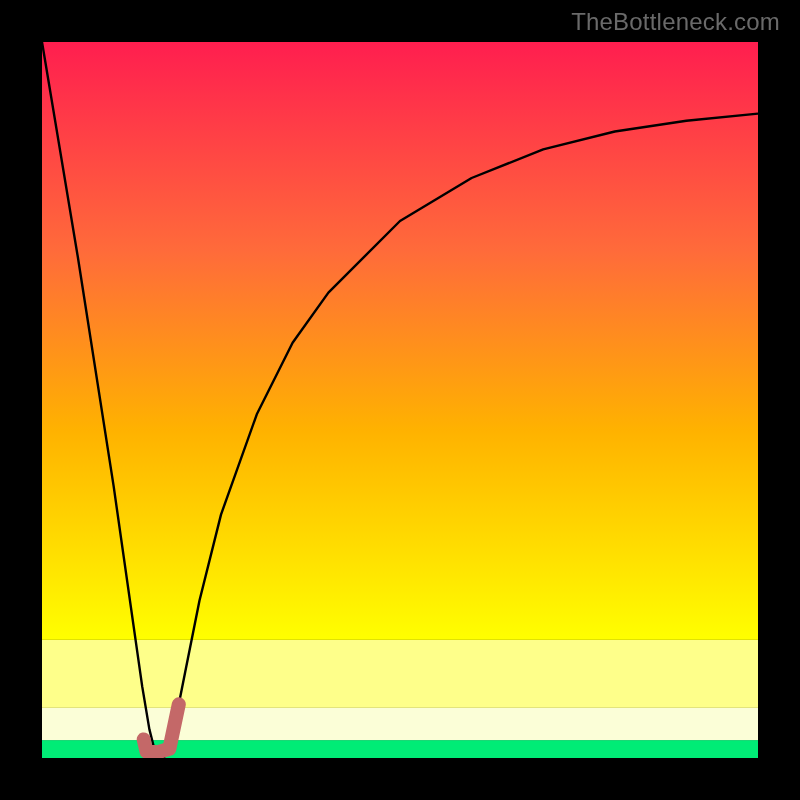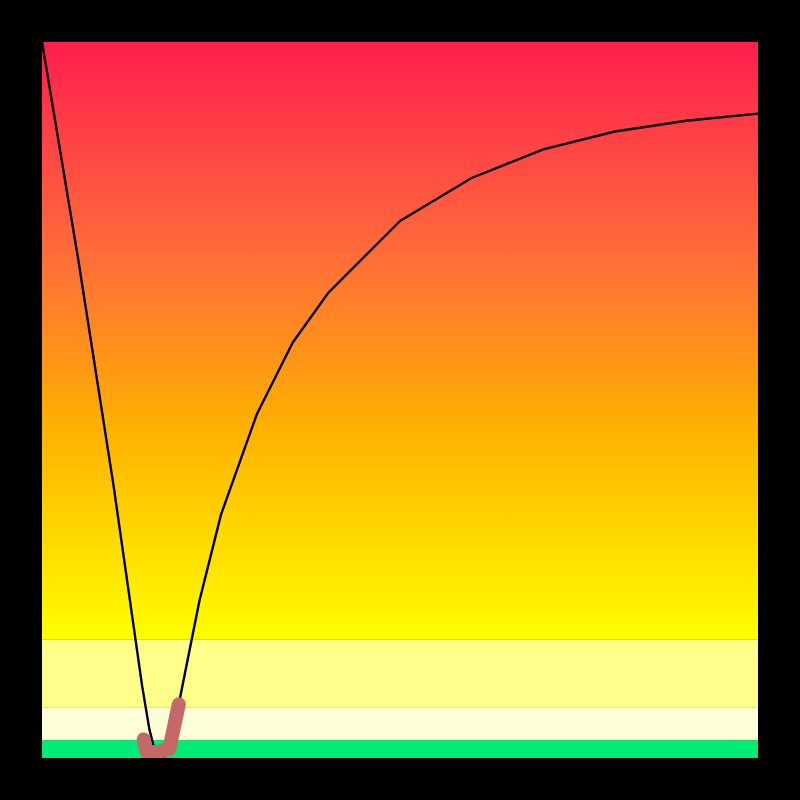--- a/index.html
+++ b/index.html
@@ -55,13 +55,14 @@
         <rect x="0" y="597.86" width="716" height="68.01999999999998" fill="#feff8a"></rect>
         <rect x="0" y="0" width="716" height="597.86" fill="url(#warmGrad)"></rect>
       </g>
     <g id="series-main">
         <path d="M0.0 0.0 L35.8 214.8 L71.6 443.9 L100.2 644.4 L107.4 687.4 L114.6 716.0 L121.7 716.0 L128.9 701.7 L143.2 630.1 L157.5 558.5 L179.0 472.6 L214.8 372.3 L250.6 300.7 L286.4 250.6 L358.0 179.0 L429.6 136.0 L501.2 107.4 L572.8 89.5 L644.4 78.8 L716.0 71.6" fill="none" stroke="#000000" stroke-width="2.4" stroke-linejoin="round"></path>
       </g>
     <g id="series-hl">
         <path d="M101.7 697.4 L104.5 709.6 L116.0 710.3 L127.4 706.7 L136.8 662.3" fill="none" stroke="#c46868" stroke-width="14" stroke-linecap="round" stroke-linejoin="round"></path>
       </g>
   </svg>
+  <div class="watermark">TheBottleneck.com</div>
 </div>
 
 </body></html>

